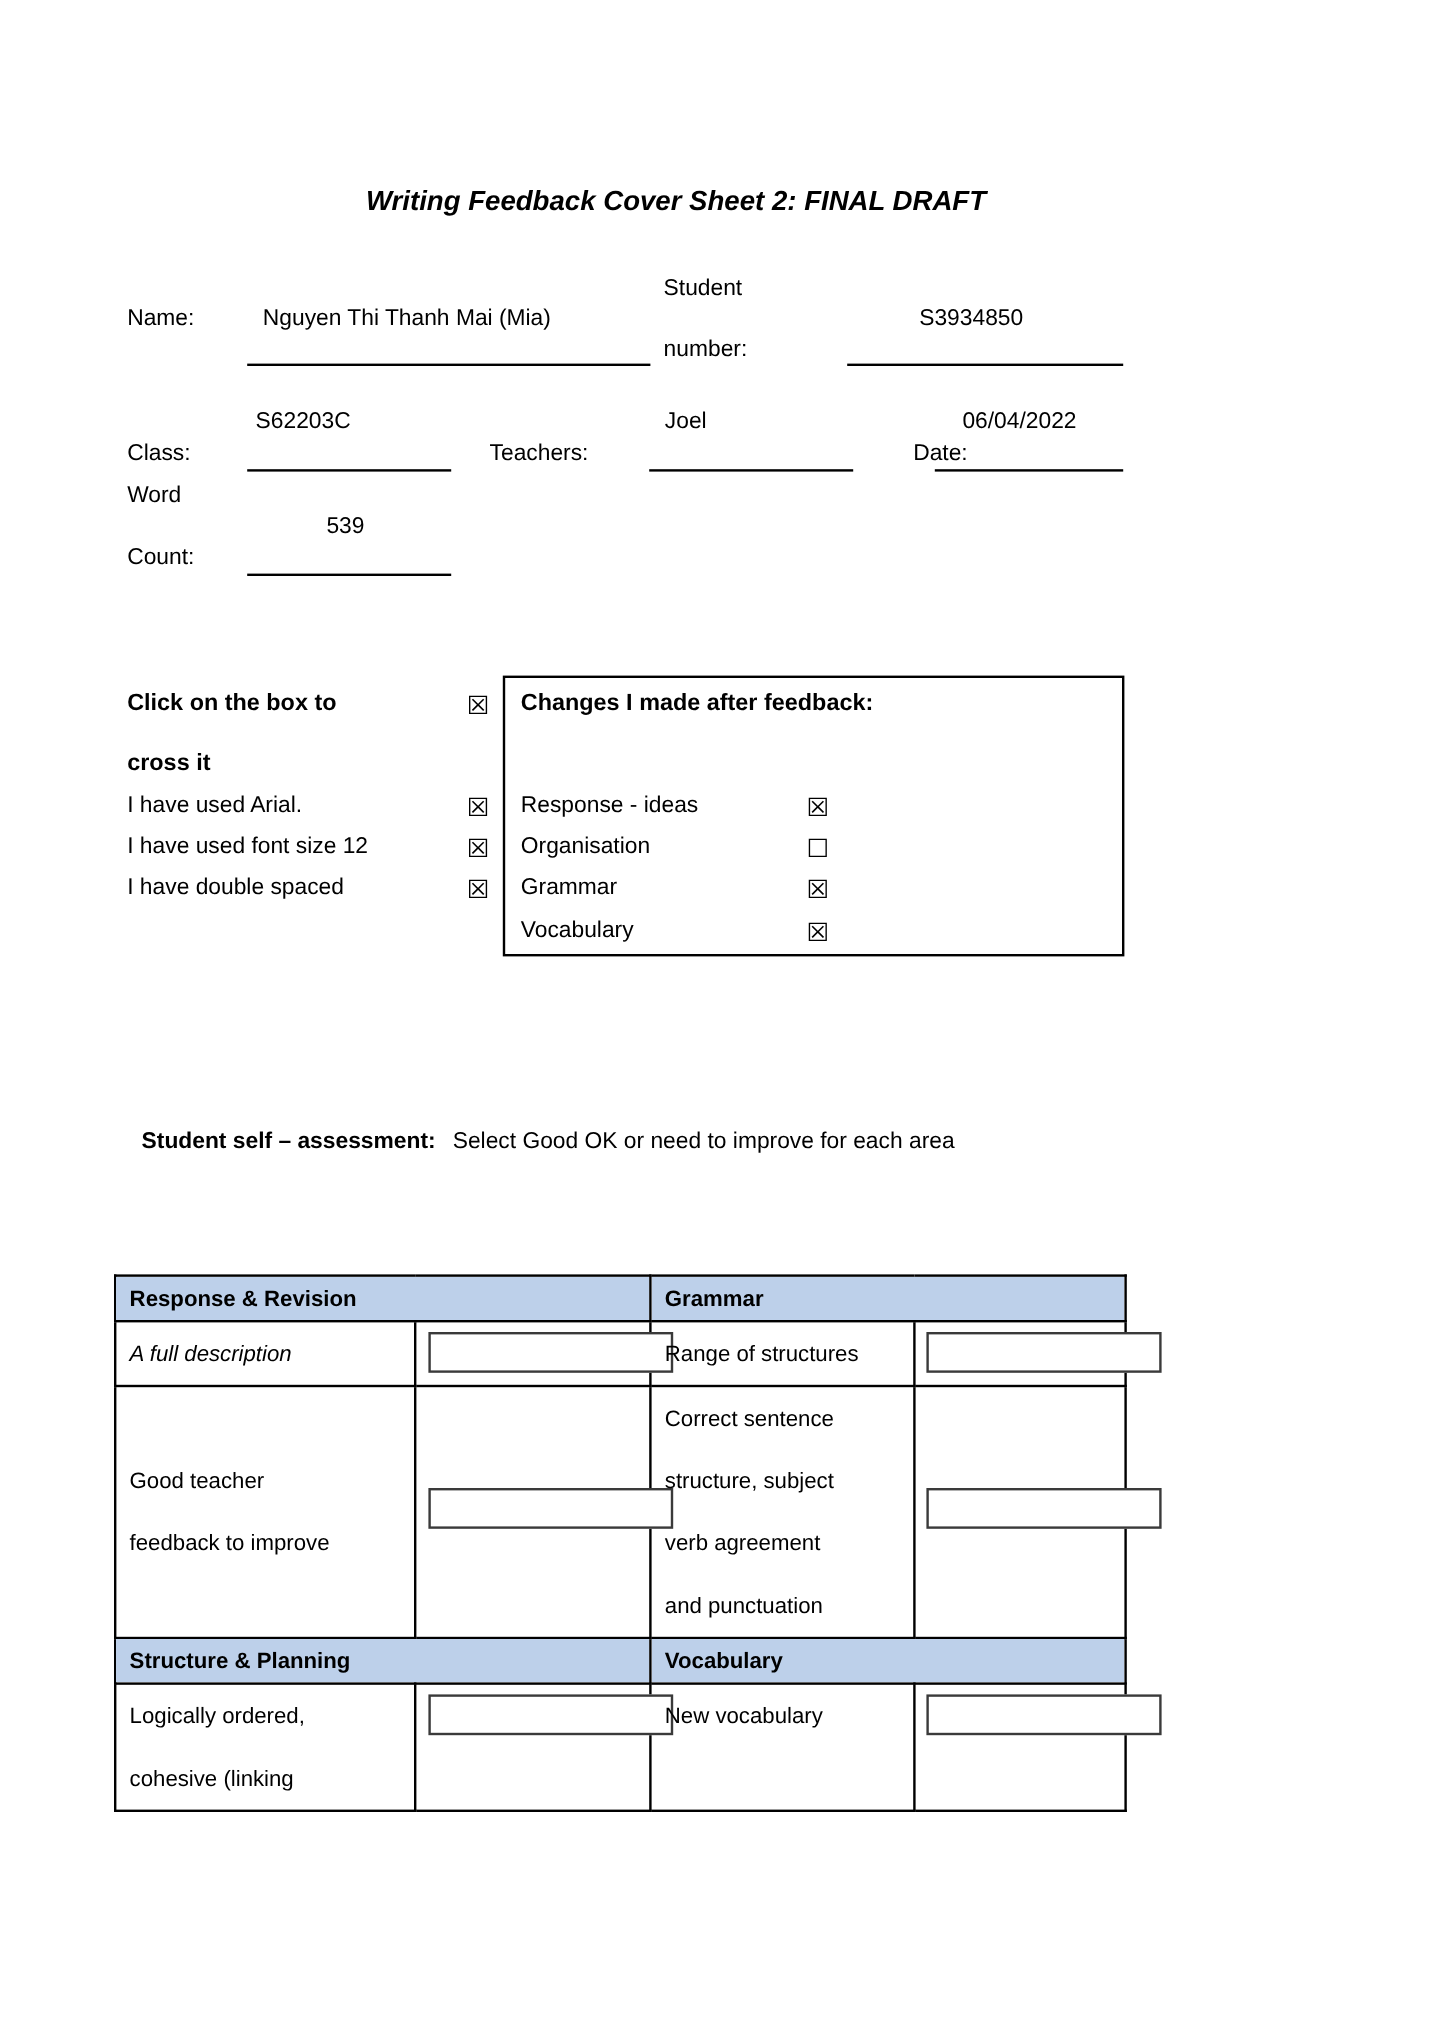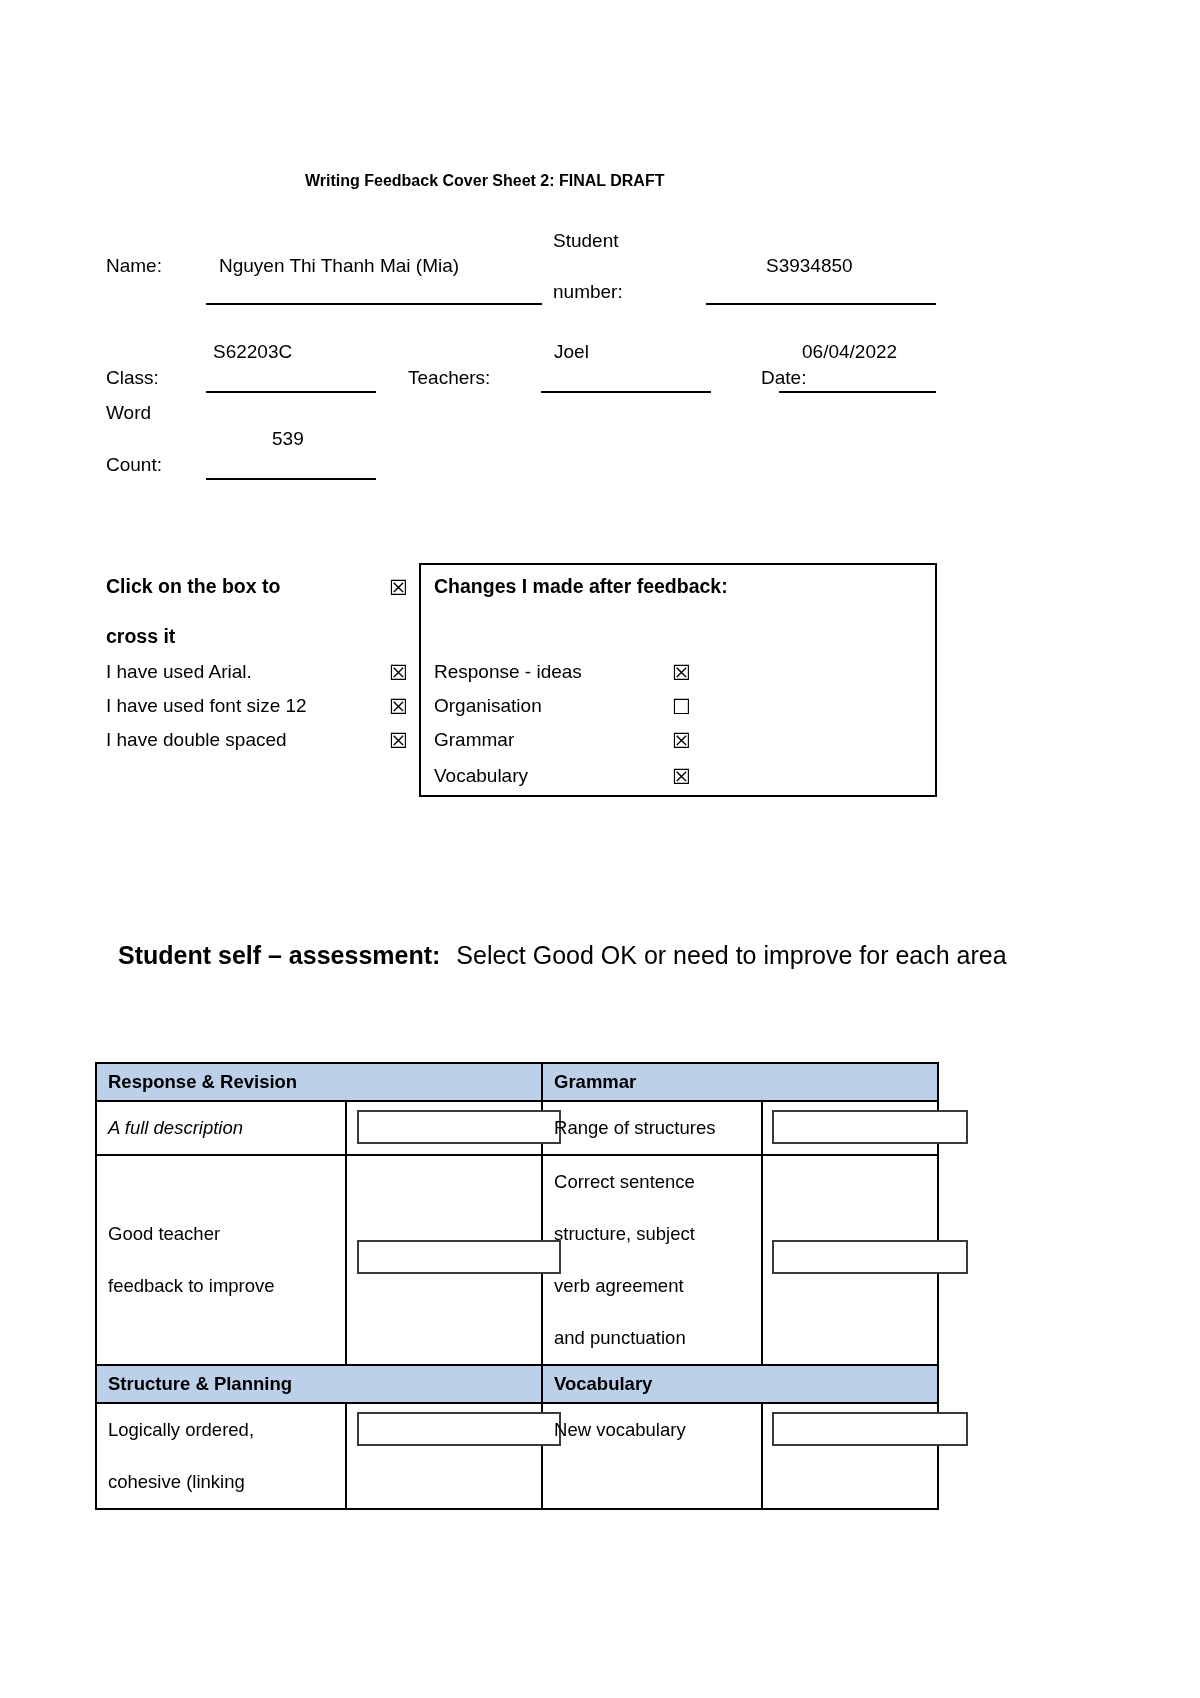--- a/index.html
+++ b/index.html
@@ -56,24 +56,25 @@
     font-family: "Liberation Serif", serif;
     font-size: 20.5px;
     letter-spacing: 2.2px;
     margin-top: 1px;
     margin-right: 1px;
   }
 
   .doc-title {
     position: absolute;
     left: 305px;
-    top: 172px;
-    font-weight: bold;
-    font-size: 16px;
-    white-space: nowrap;
+    top: 154px;
+    font-weight: bold;
+    font-size: 23px;
+    white-space: nowrap;
+    font-style: italic;
   }
 
   
   .field-label {
     position: absolute;
     font-size: 19px;
     line-height: 30px;
     white-space: nowrap;
   }
   .field-value {
@@ -138,21 +139,21 @@
     font-size: 21px;
     line-height: 21px;
     font-family: "DejaVu Sans", sans-serif;
   }
 
   
   .sa-line {
     position: absolute;
     left: 118px;
     top: 941px;
-    font-size: 25px;
+    font-size: 19px;
     white-space: nowrap;
   }
   .sa-line b { font-weight: bold; }
 
   .assess-table {
     position: absolute;
     left: 95px;
     top: 1026px;
     width: 842px;
     border-collapse: collapse;

